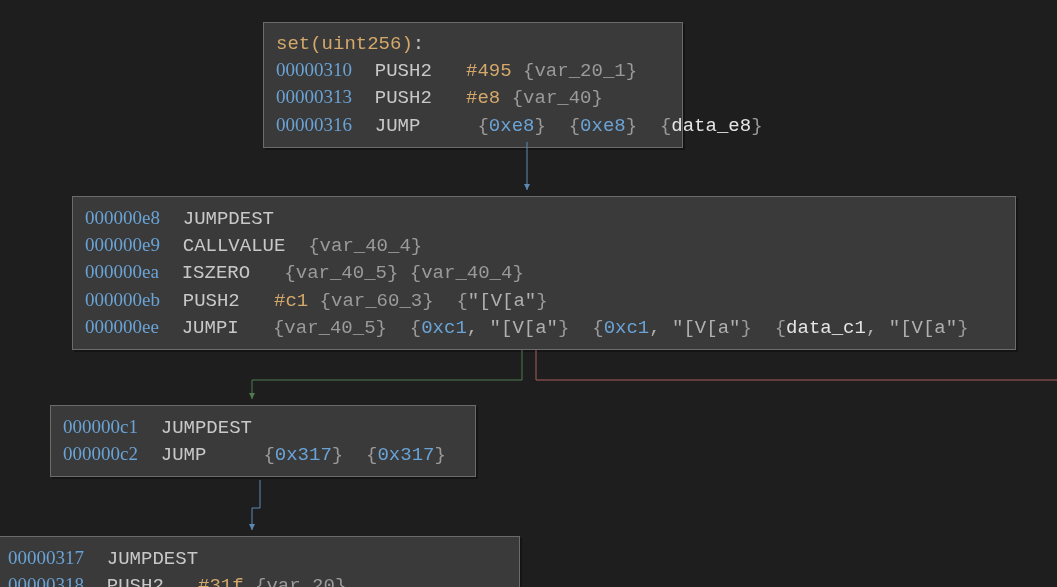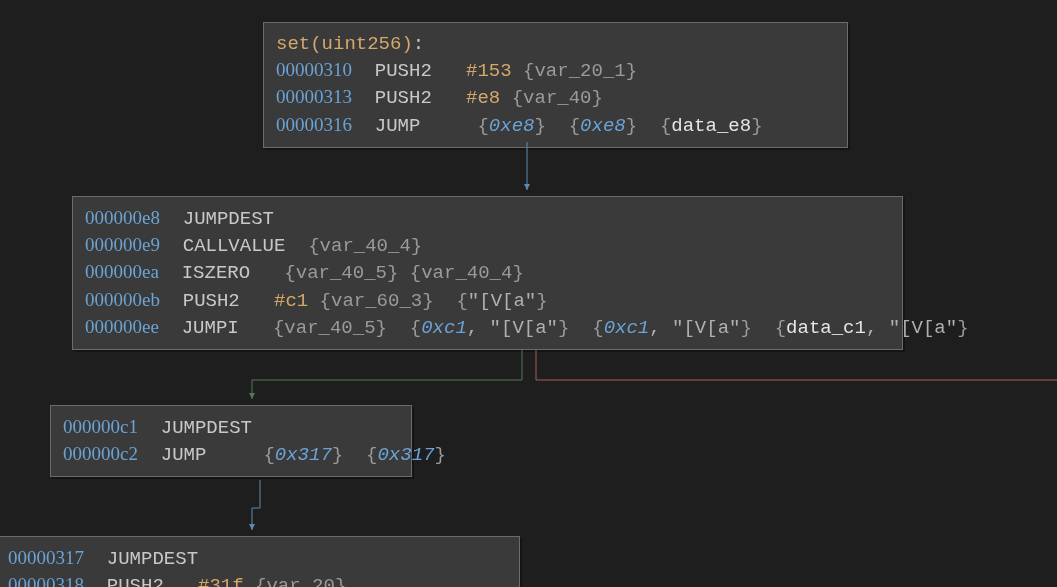--- a/index.html
+++ b/index.html
@@ -19,51 +19,51 @@
     border: 1px solid #6b6b6b;
     padding: 8px 12px;
     box-shadow: 2px 2px 0 rgba(0,0,0,0.3);
   }
   .line { white-space: pre; line-height: 1.38; }
   .addr { color: #6aa3d6; font-family: Liberation Serif, serif; }
   .op   { color: #c8c8c8; }
   .imm  { color: #d4a86a; }
   .brace { color: #9a9a9a; }
   .var  { color: #9a9a9a; text-align: right; }
-  .hex  { color: #6aa3d6; font-style: italic; }
+  .hex  { color: #6aa3d6; }
   .data { color: #e5e5e5; }
   .func { color: #d4a86a; }
   .colon { color: #c8c8c8; }
   .plain { color: #b0b0b0; }
 
   svg.arrows {
     position: absolute; left:0; top:0;
     width: 1057px; height: 587px;
     pointer-events: none;
   }
 </style>
 </head>
 <body>
 
-<div class="block" style="left:263px; top:22px; width:585px;">
+<div class="block" style="left:263px; top:22px; width:420px;">
   <div class="line"><span class="func">set(uint256)</span><span class="colon">:</span></div>
-  <div class="line"><span class="addr">00000310</span>  <span class="op">PUSH2</span>   <span class="imm">#153</span> <span class="brace">{</span><span class="var">var_20_1</span><span class="brace">}</span></div>
+  <div class="line"><span class="addr">00000310</span>  <span class="op">PUSH2</span>   <span class="imm">#495</span> <span class="brace">{</span><span class="var">var_20_1</span><span class="brace">}</span></div>
   <div class="line"><span class="addr">00000313</span>  <span class="op">PUSH2</span>   <span class="imm">#e8</span> <span class="brace">{</span><span class="var">var_40</span><span class="brace">}</span></div>
   <div class="line"><span class="addr">00000316</span>  <span class="op">JUMP</span>     <span class="brace">{</span><span class="hex">0xe8</span><span class="brace">}</span>  <span class="brace">{</span><span class="hex">0xe8</span><span class="brace">}</span>  <span class="brace">{</span><span class="data">data_e8</span><span class="brace">}</span></div>
 </div>
 
-<div class="block" style="left:72px; top:196px; width:831px;">
+<div class="block" style="left:72px; top:196px; width:944px;">
   <div class="line"><span class="addr">000000e8</span>  <span class="op">JUMPDEST</span></div>
   <div class="line"><span class="addr">000000e9</span>  <span class="op">CALLVALUE</span>  <span class="brace">{</span><span class="var">var_40_4</span><span class="brace">}</span></div>
   <div class="line"><span class="addr">000000ea</span>  <span class="op">ISZERO</span>   <span class="brace">{</span><span class="var">var_40_5</span><span class="brace">}</span> <span class="brace">{</span><span class="var">var_40_4</span><span class="brace">}</span></div>
   <div class="line"><span class="addr">000000eb</span>  <span class="op">PUSH2</span>   <span class="imm">#c1</span> <span class="brace">{</span><span class="var">var_60_3</span><span class="brace">}</span>  <span class="brace">{</span><span class="plain">"[V[a"</span><span class="brace">}</span></div>
   <div class="line"><span class="addr">000000ee</span>  <span class="op">JUMPI</span>   <span class="brace">{</span><span class="var">var_40_5</span><span class="brace">}</span>  <span class="brace">{</span><span class="hex">0xc1</span><span class="plain">, </span><span class="plain">"[V[a"</span><span class="brace">}</span>  <span class="brace">{</span><span class="hex">0xc1</span><span class="plain">, </span><span class="plain">"[V[a"</span><span class="brace">}</span>  <span class="brace">{</span><span class="data">data_c1</span><span class="plain">, </span><span class="plain">"[V[a"</span><span class="brace">}</span></div>
 </div>
 
-<div class="block" style="left:50px; top:405px; width:362px;">
+<div class="block" style="left:50px; top:405px; width:426px;">
   <div class="line"><span class="addr">000000c1</span>  <span class="op">JUMPDEST</span></div>
   <div class="line"><span class="addr">000000c2</span>  <span class="op">JUMP</span>     <span class="brace">{</span><span class="hex">0x317</span><span class="brace">}</span>  <span class="brace">{</span><span class="hex">0x317</span><span class="brace">}</span></div>
 </div>
 
 <div class="block" style="left:-5px; top:536px; width:525px;">
   <div class="line"><span class="addr">00000317</span>  <span class="op">JUMPDEST</span></div>
   <div class="line"><span class="addr">00000318</span>  <span class="op">PUSH2</span>   <span class="imm">#31f</span> <span class="brace">{</span><span class="var">var_20</span><span class="brace">}</span></div>
 </div>
 
 <svg class="arrows">

